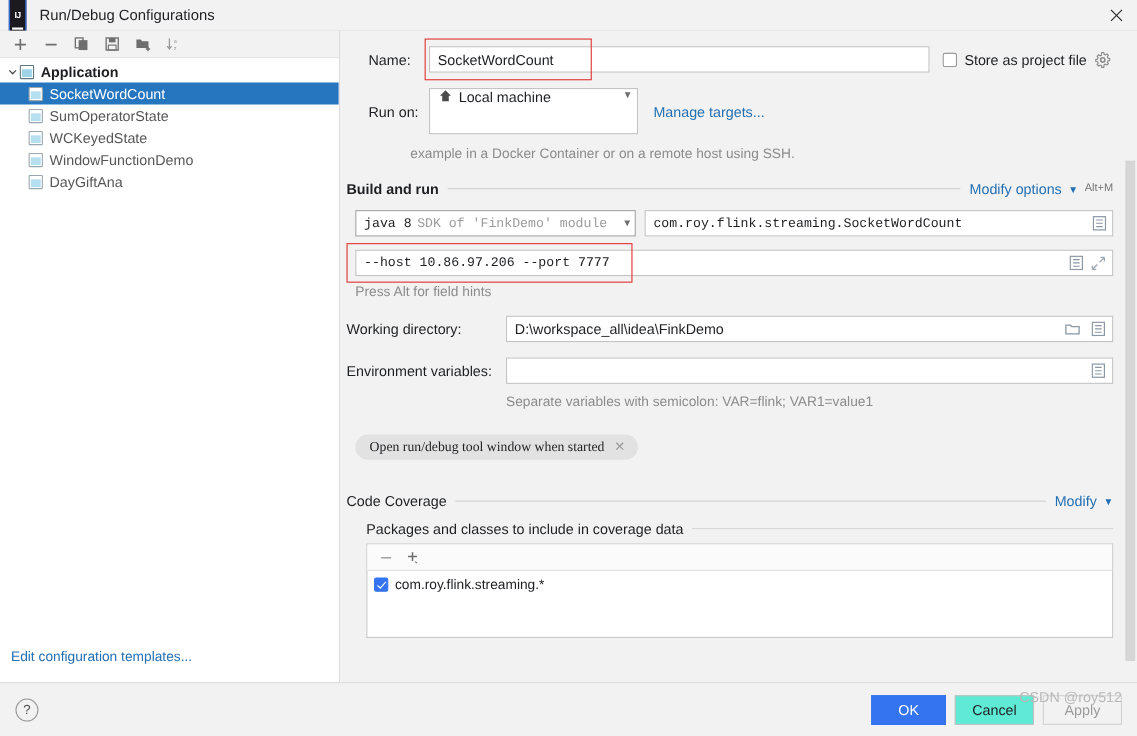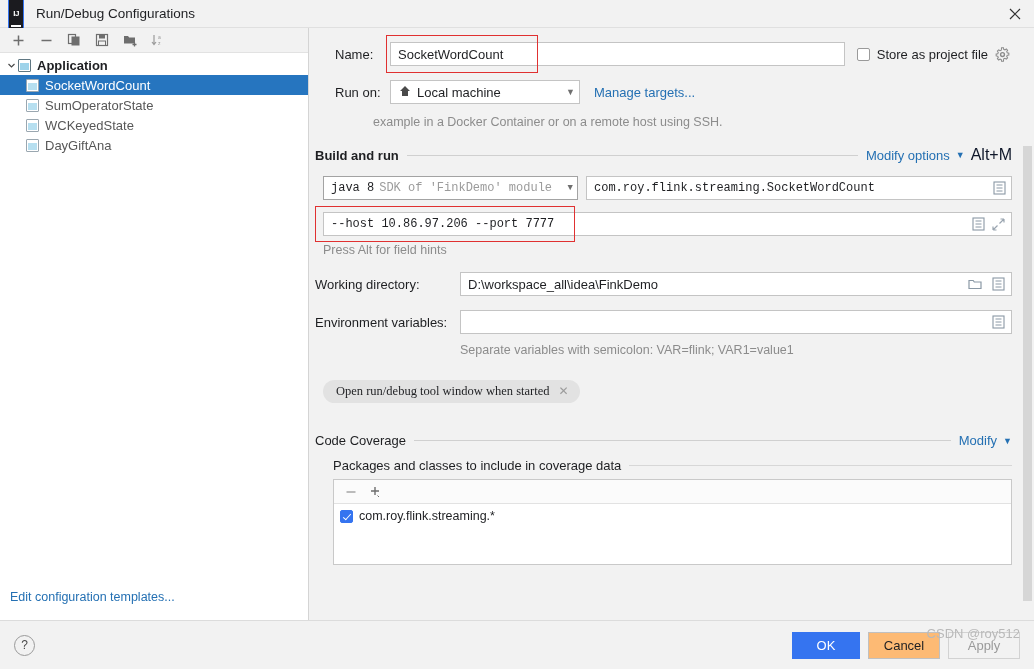--- a/index.html
+++ b/index.html
@@ -234,25 +234,24 @@
     border: solid #fff;
     border-width: 0 1.8px 1.8px 0;
     transform: rotate(42deg);
   }
   .gear { width: 15px; height: 15px; color: #7d7d7d; cursor: pointer; }
 
   
   .runon-row { margin-top: 14px; padding-left: 20px; }
   .runon-lbl { width: 55px; }
   .combo {
-    height: 24px;
+    height: 42px;
     background: #ffffff;
     border: 1px solid #c4c4c4;
     display: flex;
-    align-items: center;
     padding: 0 4px 0 8px;
     gap: 6px;
     cursor: pointer;
     font-size: 13px;
   }
   .combo .caret {
     margin-left: auto;
     color: #6f6f6f;
     font-size: 9px;
     padding-left: 8px;
@@ -273,21 +272,21 @@
   .section {
     display: flex;
     align-items: center;
     gap: 8px;
     margin-top: 16px;
     padding-left: 0px;
   }
   .section .stitle { font-weight: bold; font-size: 13px; white-space: nowrap; }
   .section .srule { flex: 1; height: 1px; background: #d0d0d0; }
   .section .sright { display: flex; align-items: center; gap: 6px; white-space: nowrap; }
-  .shortcut { color: #0f172a; font-size: 16px; }
+  .shortcut { color: #737373; font-size: 10px; }
 
   
   .build-row { margin-top: 12px; display: flex; gap: 8px; padding-left: 8px; }
   .sdk-combo {
     width: 255px;
     height: 24px;
     background: #ffffff;
     border: 1px solid #a3a3a3;
     display: flex;
     align-items: center;
@@ -425,21 +424,21 @@
   .footer-btns {
     margin-left: auto;
     display: flex;
     align-items: center;
     gap: 8px;
   }
   .btn {
     min-width: 72px;
     height: 27px;
     border: 1px solid #c0c0c0;
-    background: #fdba74;
+    background: #5eead4;
     font-size: 13px;
     color: #1e1f22;
     display: flex; align-items: center; justify-content: center;
     cursor: pointer;
     padding: 0 12px;
   }
   .btn.primary {
     background: #3574f0;
     border-color: #3574f0;
     color: #ffffff;
@@ -529,20 +528,24 @@
           <div class="cfg-icon"></div>
           <span>SocketWordCount</span>
         </div>
         <div class="tree-row child">
           <div class="cfg-icon"></div>
           <span>SumOperatorState</span>
         </div>
         <div class="tree-row child">
           <div class="cfg-icon"></div>
           <span>WCKeyedState</span>
+        </div>
+        <div class="tree-row child">
+          <div class="cfg-icon"></div>
+          <span>WindowFunctionDemo</span>
         </div>
         <div class="tree-row child">
           <div class="cfg-icon"></div>
           <span>DayGiftAna</span>
         </div>
       </div>
 
       <div class="edit-templates">Edit configuration templates...</div>
     </div>
 

